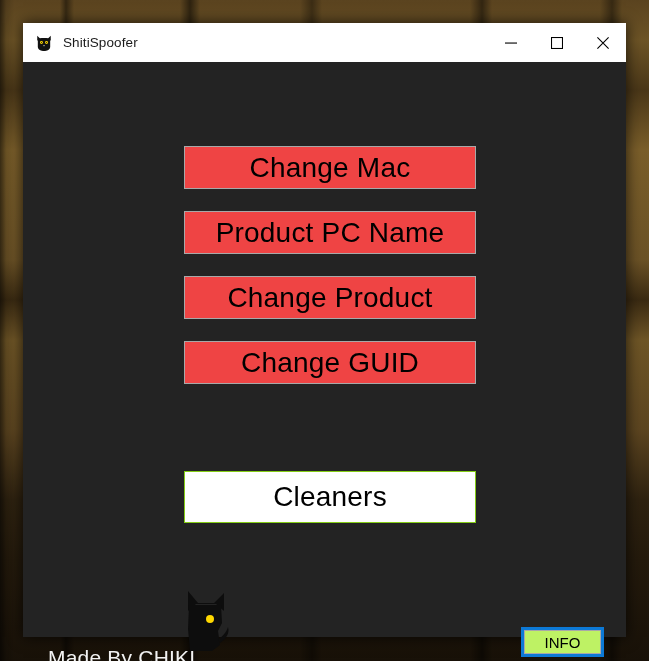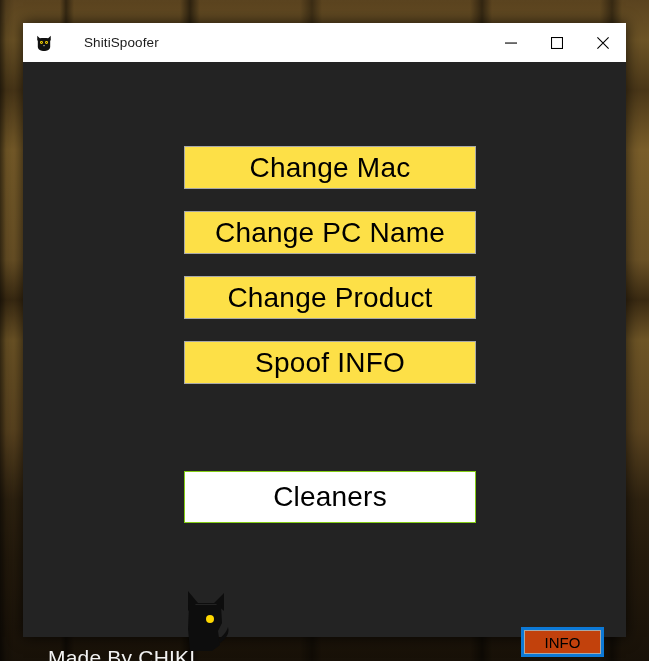--- a/index.html
+++ b/index.html
@@ -49,21 +49,20 @@
     box-shadow: 0 0 14px rgba(0,0,0,0.75);
   }
 
   
   #title-bar {
     position: relative;
     height: 39px;
     background: #ffffff;
     display: flex;
     align-items: center;
-    gap: 21px;
   }
   #title-icon {
     width: 18px;
     height: 18px;
     margin-left: 12px;
     margin-right: 10px;
     flex: 0 0 auto;
   }
   #title-text {
     font-size: 13.5px;
@@ -92,21 +91,21 @@
     height: 575px;
     background: #232323;
   }
 
   
   .main-btn {
     position: absolute;
     left: 161px;
     width: 292px;
     height: 43px;
-    background: #fde047;
+    background: #ef4444;
     border: 1px solid #a8a8a8;
     box-sizing: border-box;
     display: flex;
     align-items: center;
     justify-content: center;
     font-family: "Liberation Sans", sans-serif;
     font-size: 28px;
     color: #000000;
     letter-spacing: 0.2px;
     cursor: default;
@@ -134,21 +133,21 @@
     width: 58px;
     height: 62px;
   }
   #info-button {
     position: absolute;
     left: 501px;
     top: 568px;
     width: 77px;
     height: 24px;
     box-sizing: border-box;
-    background: #c2410c;
+    background: #bef264;
     border: 1px solid #a8a8a8;
     outline: 3px solid #0c79d6;
     display: flex;
     align-items: center;
     justify-content: center;
     font-size: 15px;
     color: #000000;
     cursor: default;
   }
 </style>
@@ -192,29 +191,29 @@
       </div>
     </div>
 
     <div id="client-area">
 
       <div class="main-btn" style="top:84px">
         <span>Change Mac</span>
       </div>
 
       <div class="main-btn" style="top:149px">
-        <span>Change PC Name</span>
+        <span>Product PC Name</span>
       </div>
 
       <div class="main-btn" style="top:214px">
         <span>Change Product</span>
       </div>
 
       <div class="main-btn" style="top:279px">
-        <span>Spoof INFO</span>
+        <span>Change GUID</span>
       </div>
 
 
       <div class="main-btn focused" style="top:409px">
         <span>Cleaners</span>
       </div>
 
       <span id="made-by">Made By CHIKI</span>
 
       <svg id="cat-logo" viewBox="0 0 58 62">

